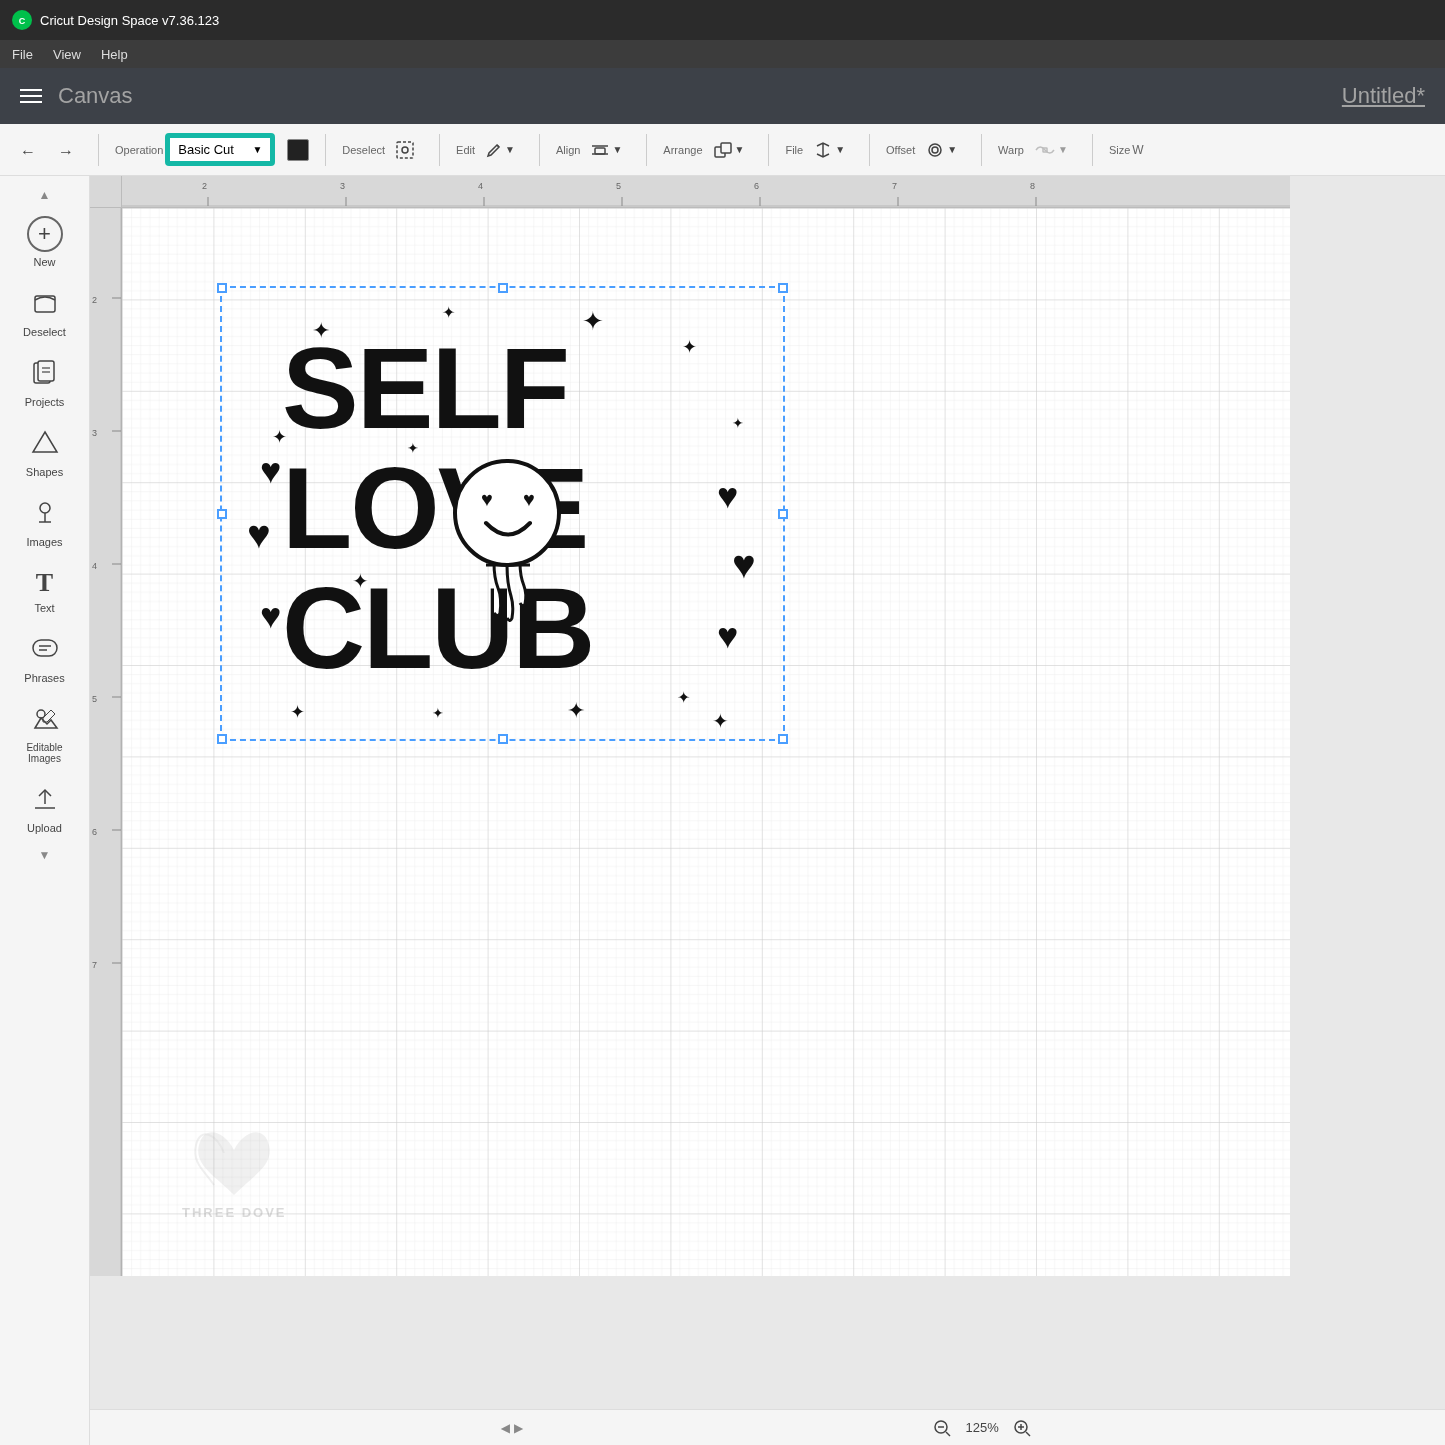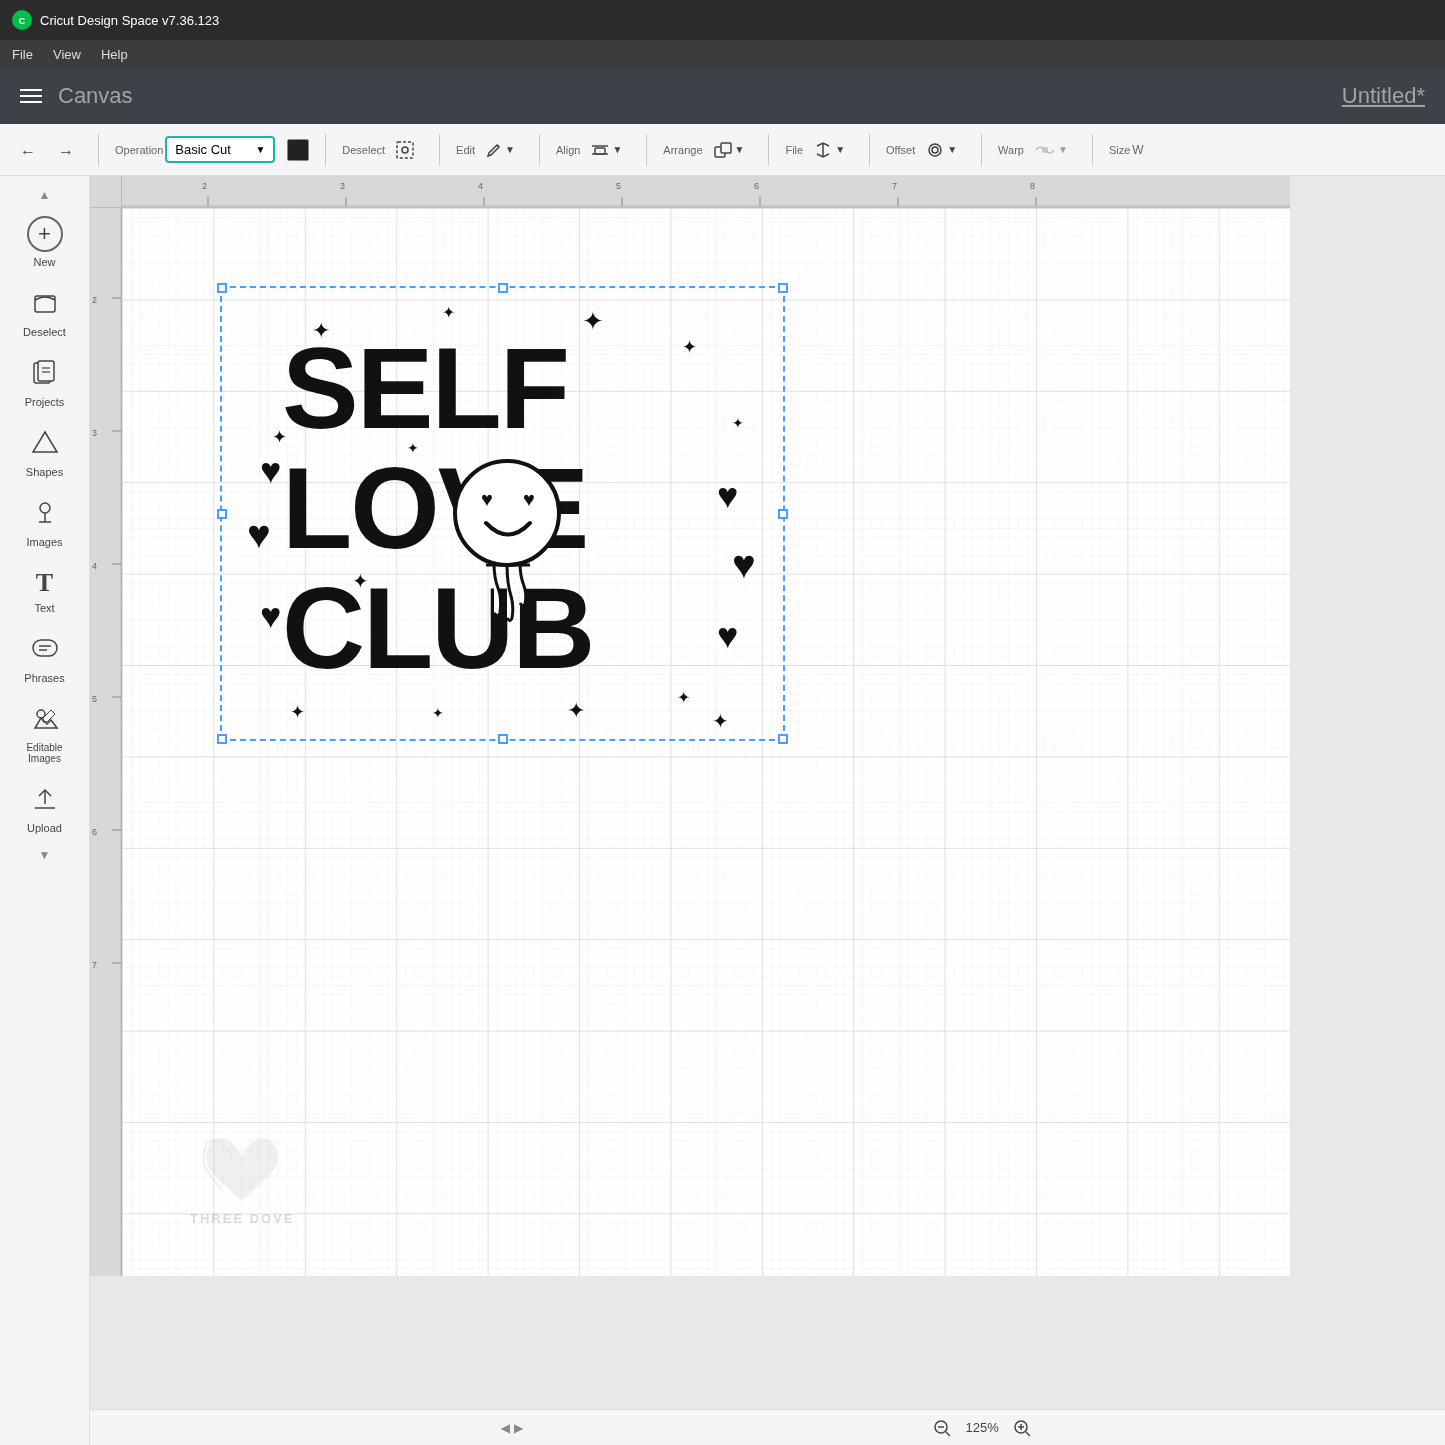--- a/index.html
+++ b/index.html
@@ -39,21 +39,21 @@
     }
     .toolbar-group { display: flex; align-items: center; gap: 6px; }
     .toolbar-btn {
       display: flex; align-items: center; justify-content: center;
       width: 32px; height: 32px; border: none; background: transparent;
       cursor: pointer; border-radius: 4px; font-size: 16px; color: #444;
     }
     .toolbar-divider { width: 1px; height: 32px; background: #ccc; margin: 0 4px; }
     .operation-group { display: flex; align-items: center; gap: 6px; }
     .operation-select {
-      display: flex; align-items: center; border: 2px solid #14b8a6; border-radius: 4px;
+      display: flex; align-items: center; border: 5px solid #14b8a6; border-radius: 4px;
       background: #fff; padding: 4px 8px; gap: 16px; font-size: 13px; cursor: pointer; min-width: 110px;
     }
     .color-swatch { width: 22px; height: 22px; background: #222; border: 1px solid #888; border-radius: 2px; cursor: pointer; }
 
     .toolbar-section { display: flex; flex-direction: row; align-items: center; gap: 2px; }
     .toolbar-section-label { font-size: 11px; color: #666; }
     .icon-btn {
       display: flex; align-items: center; justify-content: center;
       padding: 4px 8px; border: none; background: transparent; cursor: pointer;
       border-radius: 4px; font-size: 14px; color: #444; gap: 2px;
@@ -121,24 +121,23 @@
     }
     .zoom-btn {
       width: 24px; height: 24px; border: none; background: transparent;
       cursor: pointer; display: flex; align-items: center; justify-content: center;
       border-radius: 50%; font-size: 16px; color: #444;
     }
     .zoom-level { font-weight: 500; min-width: 40px; text-align: center; }
 
     
     .watermark {
-      position: absolute; bottom: 50px; left: 60px;
+      position: absolute; bottom: 56px; left: 60px;
       opacity: 0.3; display: flex; flex-direction: column; align-items: center;
       pointer-events: none;
-      margin-left: 8px;
     }
   </style>
 </head>
 <body>
 
 <div class="title-bar">
   <div class="logo">
     <svg width="16" height="16" viewBox="0 0 16 16">
       <circle cx="8" cy="8" r="7" fill="#00c04b"></circle>
       <text x="8" y="11.5" text-anchor="middle" font-size="9" fill="white" font-weight="bold">C</text>

